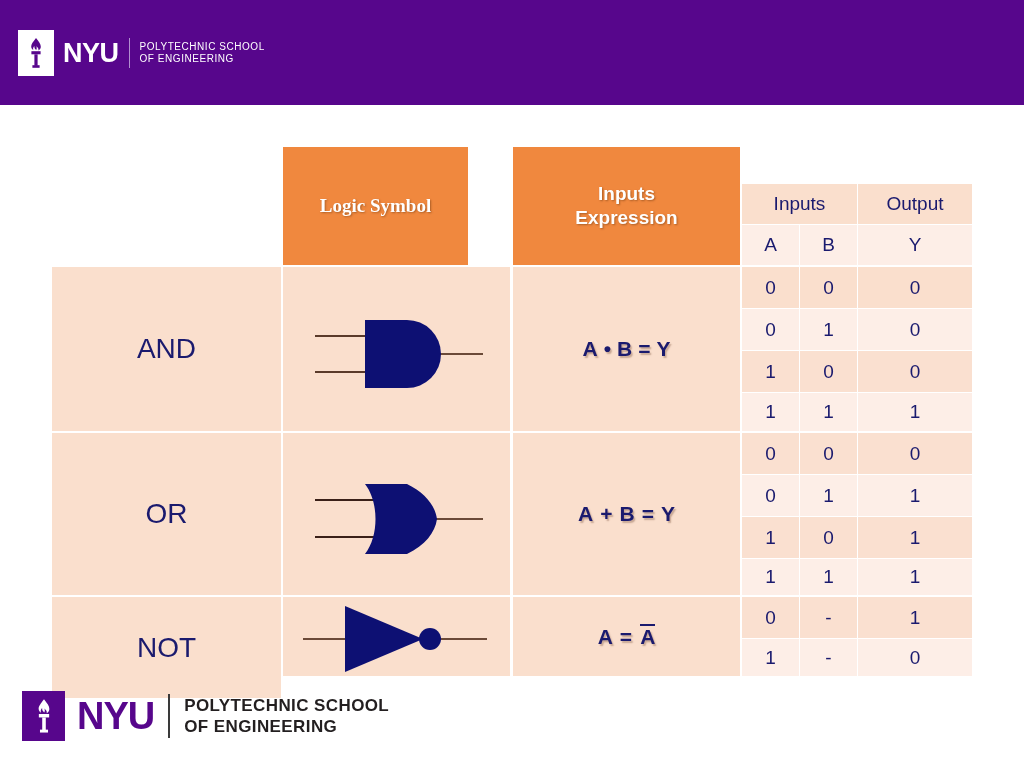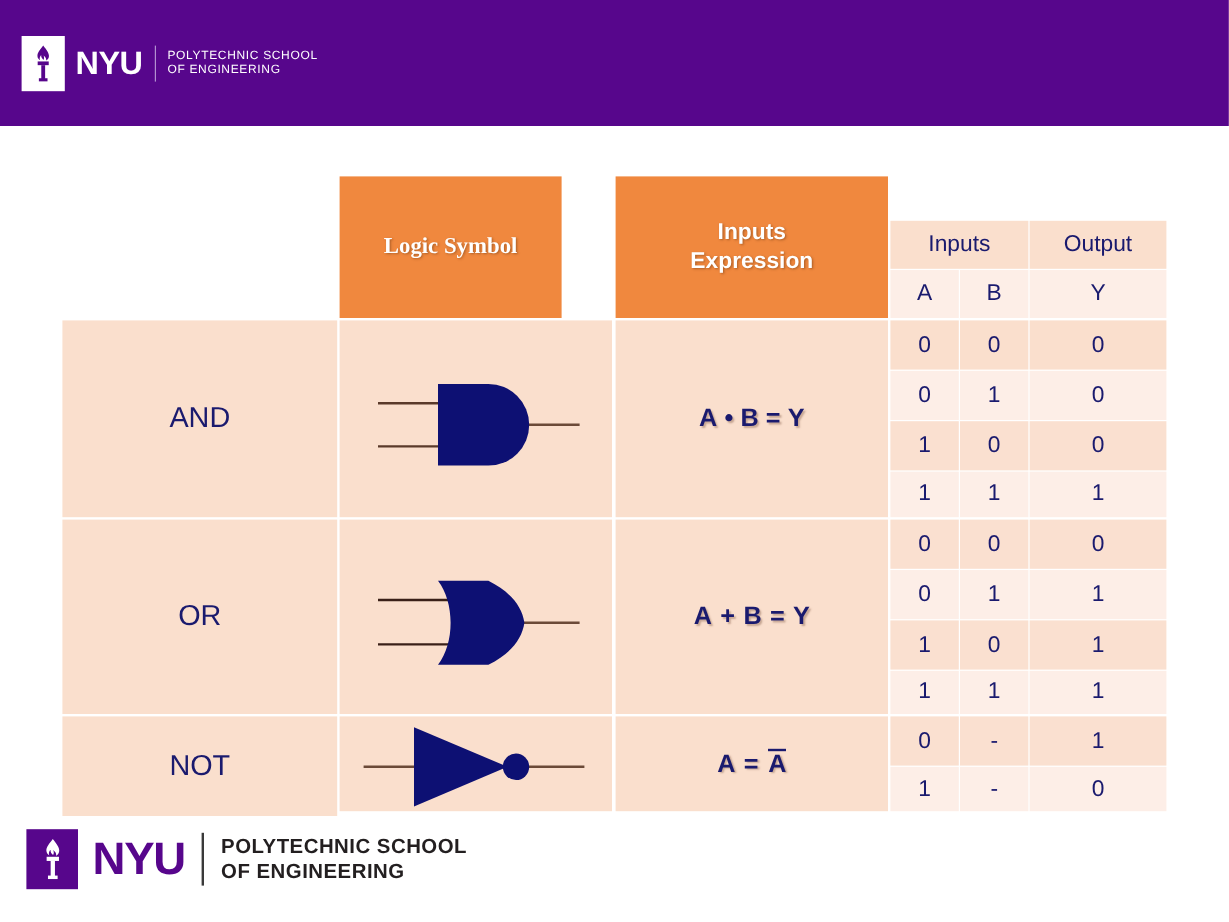--- a/index.html
+++ b/index.html
@@ -48,21 +48,21 @@
   .hdr-cell{
     position:absolute;background:#f0883e;color:#ffffff;
     display:flex;align-items:center;justify-content:center;text-align:center;
     font-size:19px;font-weight:bold;line-height:24px;
     text-shadow:1px 1px 2px rgba(90,45,10,0.45);
   }
   .cell{
     position:absolute;display:flex;align-items:center;justify-content:center;
     text-align:center;color:#1a1a6e;
   }
-  .fn-cell{font-size:24px;}
+  .fn-cell{font-size:28px;}
   .sym-cell{padding:0;}
   .expr-cell{font-size:21px;font-weight:bold;
     text-shadow:1.5px 1.5px 1.5px rgba(120,80,60,0.40);}
   .band-a{background:#fadfcd;}
   .band-b{background:#fdeee7;}
   .band-c{background:#fae0d0;}
   .tt-sub{font-size:19px;}
   .tt-col{font-size:19px;}
   .tt-val{font-size:19px;}
   .overbar{border-top:2px solid #1a1a6e;padding-top:0px;line-height:1.05;
@@ -176,21 +176,21 @@
   <div class="cell band-b tt-val" style="left:806px;top:328px;width:114px;height:41px;">1</div>
 
   <div class="cell band-c tt-val" style="left:690px;top:370px;width:57px;height:41px;">1</div>
   <div class="cell band-c tt-val" style="left:748px;top:370px;width:57px;height:41px;">0</div>
   <div class="cell band-c tt-val" style="left:806px;top:370px;width:114px;height:41px;">1</div>
 
   <div class="cell band-b tt-val" style="left:690px;top:412px;width:57px;height:36px;">1</div>
   <div class="cell band-b tt-val" style="left:748px;top:412px;width:57px;height:36px;">1</div>
   <div class="cell band-b tt-val" style="left:806px;top:412px;width:114px;height:36px;">1</div>
 
-  <div class="cell band-a fn-cell" style="left:0px;top:450px;width:229px;height:83px;text-align:right;">NOT</div>
+  <div class="cell band-a fn-cell" style="left:0px;top:450px;width:229px;height:101px;text-align:right;">NOT</div>
 
   <div class="cell band-a sym-cell" style="left:231px;top:450px;width:227px;height:79px;">
     <svg width="200" height="78" viewBox="0 0 200 78" aria-hidden="true">
       <line x1="6" y1="41" x2="50" y2="41" stroke="#6b4a38" stroke-width="2"></line>
       <line x1="140" y1="41" x2="190" y2="41" stroke="#6b4a38" stroke-width="2"></line>
       <path d="M48 8 L48 74 L126 41 Z" fill="#0d1073"></path>
       <circle cx="133" cy="41" r="11" fill="#0d1073"></circle>
     </svg>
   </div>
 

